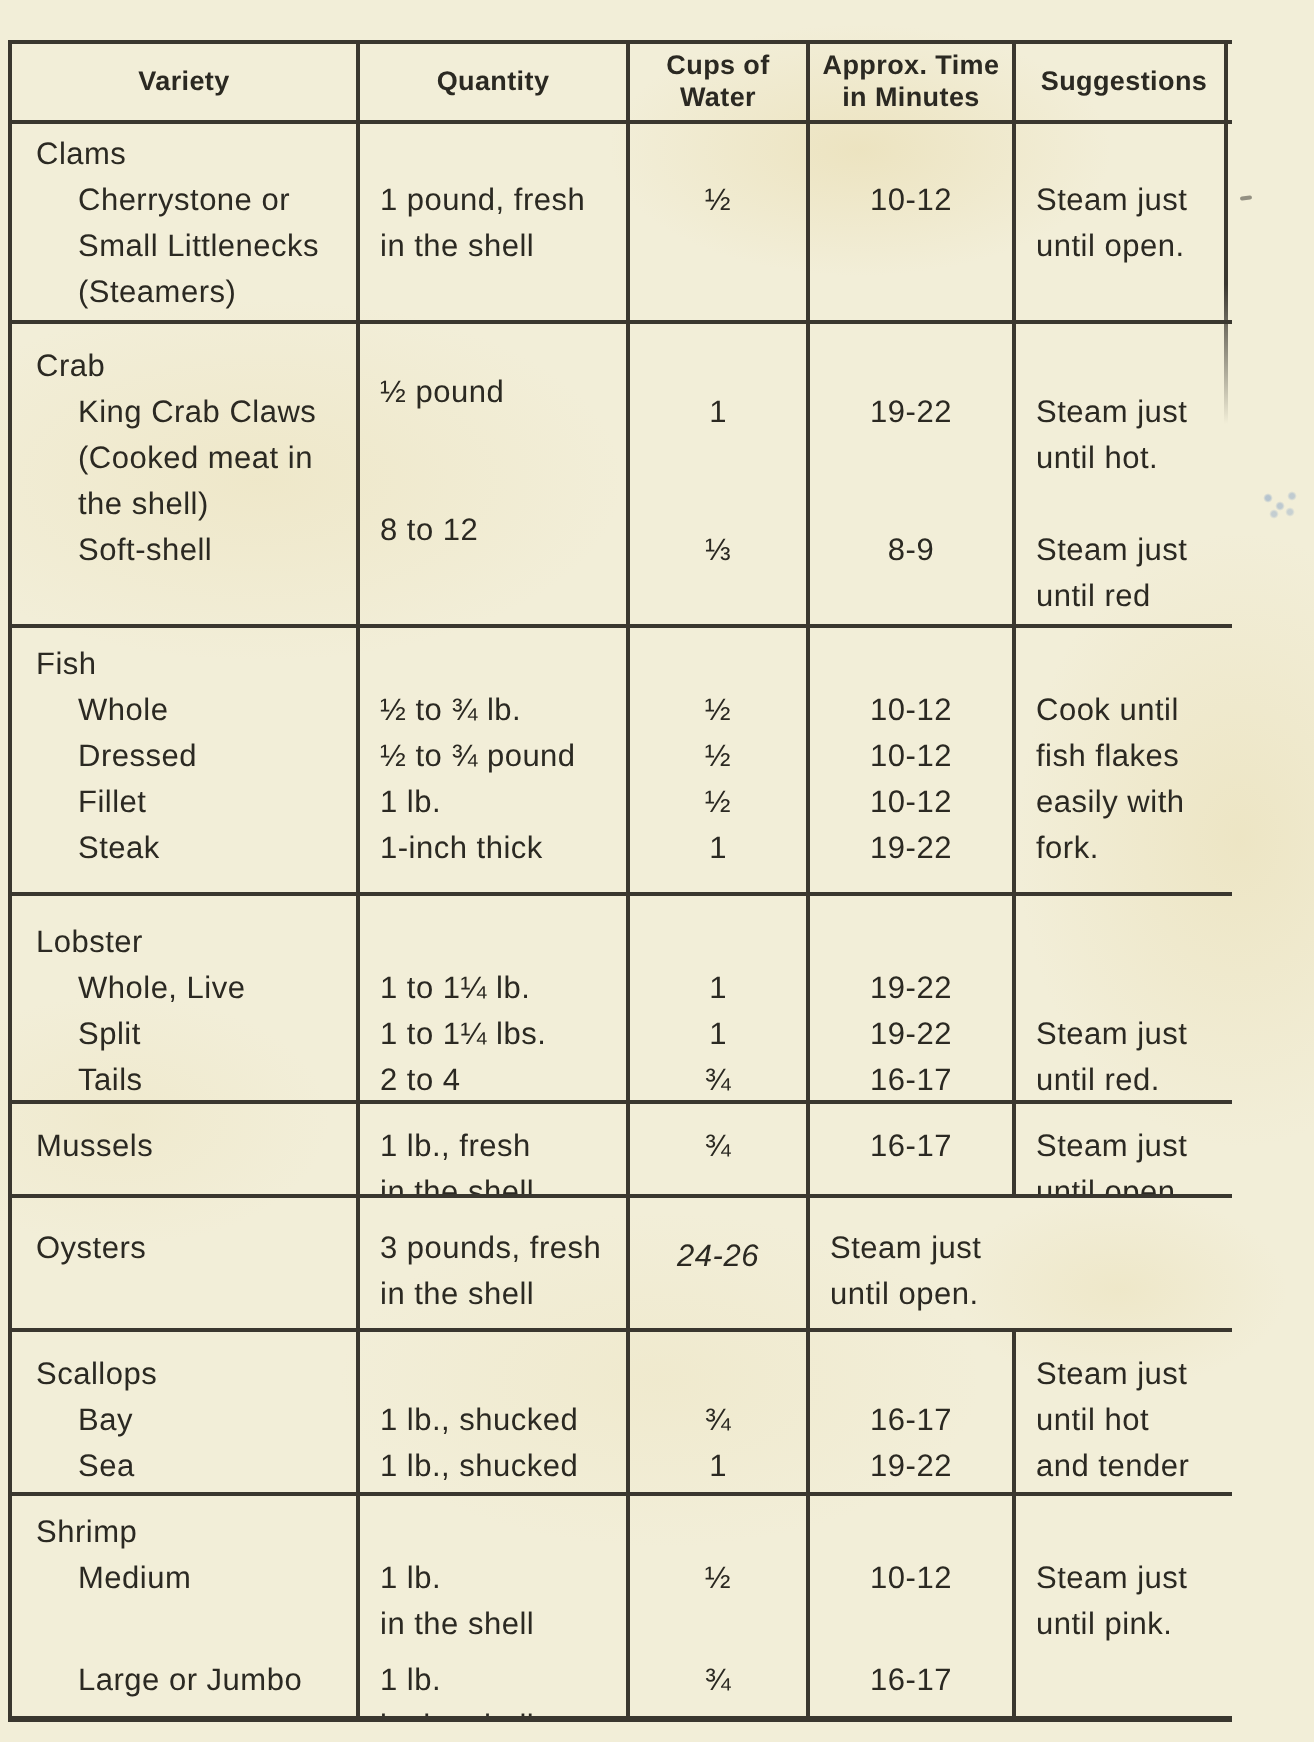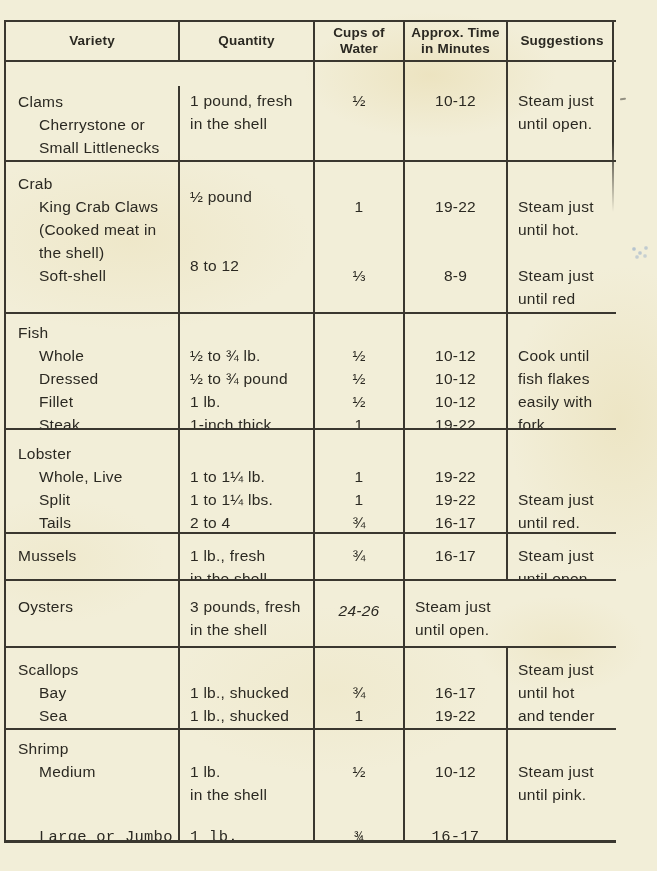--- a/index.html
+++ b/index.html
@@ -27,21 +27,21 @@
   .cell:last-child{border-right:none;}
   .hrow{height:40px;border-bottom:2px solid #3a372f;box-sizing:border-box;}
   .hcell{
     display:flex;align-items:center;justify-content:center;
     text-align:center;font-weight:bold;font-size:13.5px;line-height:16px;
     letter-spacing:.2px;white-space:pre-line;
   }
   .section{border-bottom:2px solid #3a372f;box-sizing:border-box;overflow:hidden;}
   .section:last-child{border-bottom-width:3px;}
   .line{height:23px;line-height:23px;font-size:15.5px;letter-spacing:.25px;white-space:nowrap;}
-  .line.gap{margin-top:20px;font-family:Liberation Mono, monospace;}
+  .line.gap{margin-top:5px;}
   .v-cell{padding-left:12px;}
   .v-cell .line.ind{padding-left:21px;}
   .q-cell{padding-left:10px;}
   .c-cell .line,.t-cell .line{text-align:center;}
   .s-cell{padding-left:10px;}
   .right-border{
     position:absolute;top:0;left:606px;width:2px;height:100%;
     background:linear-gradient(to bottom,#3a372f 0,#3a372f 120px,rgba(58,55,47,0) 190px);
   }
   .speck{position:absolute;}
@@ -63,21 +63,21 @@
       <div class="cell hcell">Variety</div>
       <div class="cell hcell">Quantity</div>
       <div class="cell hcell">Cups of
 Water</div>
       <div class="cell hcell">Approx. Time
 in Minutes</div>
       <div class="cell hcell">Suggestions</div>
     </div>
     <div id="sections">
         <div class="row section" style="height: 100px;">
-          <div class="cell v-cell" style="padding-top: 4px; margin-top: 24px;">
+          <div class="cell v-cell" style="padding-top: 4px;">
             <div class="line">Clams</div>
             <div class="line ind">Cherrystone or</div>
             <div class="line ind">Small Littlenecks</div>
             <div class="line ind">(Steamers)</div>
           </div>
           <div class="cell q-cell" style="padding-top: 4px;">
             <div class="line"></div>
             <div class="line">1 pound, fresh</div>
             <div class="line">in the shell</div>
             <div class="line"></div>
@@ -136,21 +136,21 @@
           </div>
           <div class="cell s-cell" style="padding-top: 10px;">
             <div class="line"></div>
             <div class="line">Steam just</div>
             <div class="line">until hot.</div>
             <div class="line"></div>
             <div class="line">Steam just</div>
             <div class="line">until red</div>
           </div>
         </div>
-        <div class="row section" style="height: 116px;">
+        <div class="row section" style="height: 134px;">
           <div class="cell v-cell" style="padding-top: 7px;">
             <div class="line">Fish</div>
             <div class="line ind">Whole</div>
             <div class="line ind">Dressed</div>
             <div class="line ind">Fillet</div>
             <div class="line ind">Steak</div>
           </div>
           <div class="cell q-cell" style="padding-top: 7px;">
             <div class="line"></div>
             <div class="line">½ to ¾ lb.</div>

